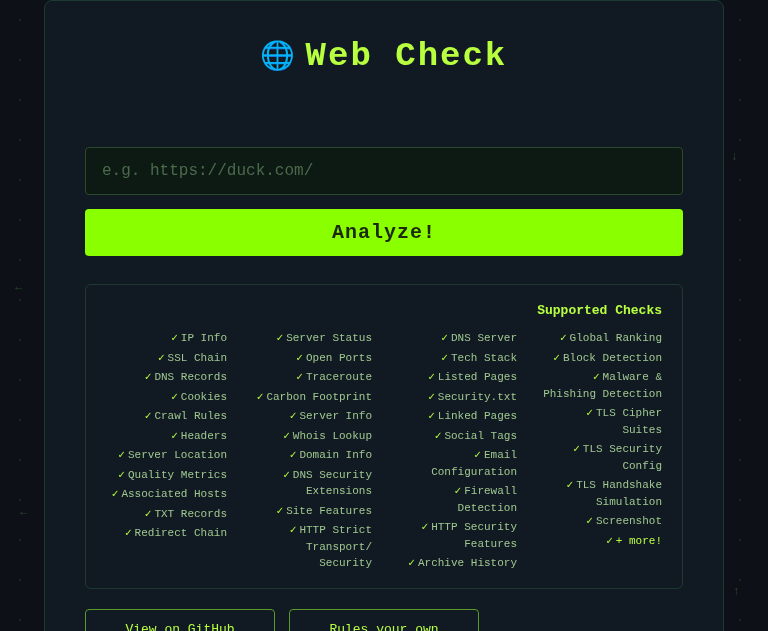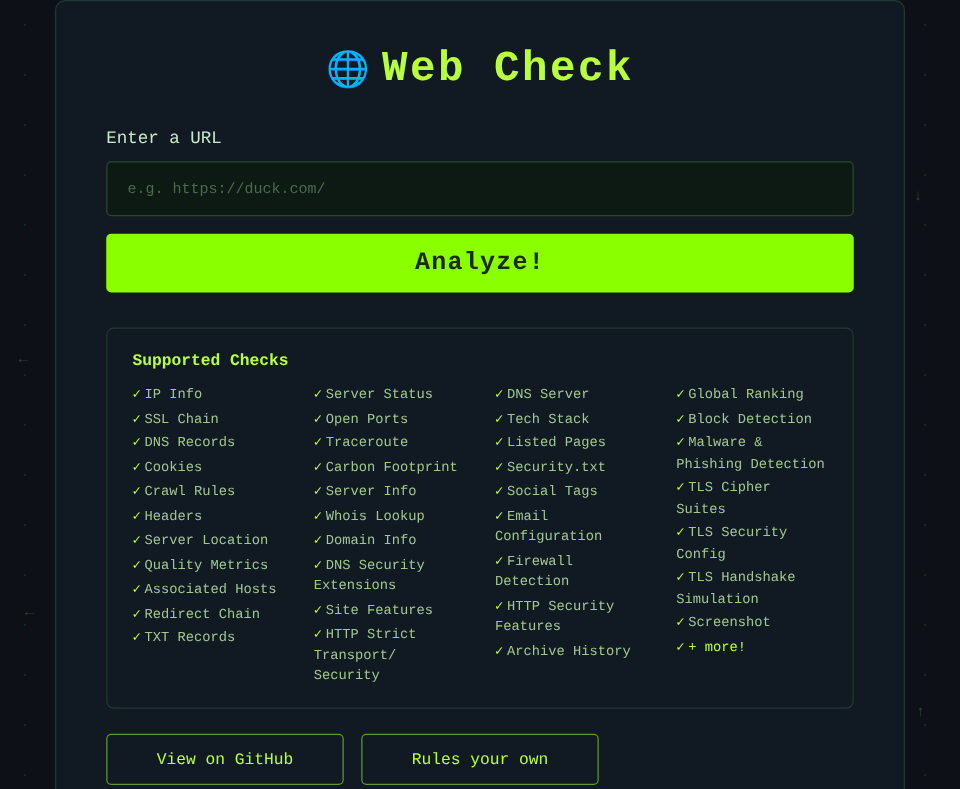--- a/index.html
+++ b/index.html
@@ -56,25 +56,26 @@
       margin-bottom: 10px;
       font-family: 'Courier New', Courier, monospace;
     }
 
     .url-input {
       width: 100%;
       background-color: #0d1a14;
       border: 1px solid #2a4a2a;
       border-radius: 4px;
       color: #6a8a6a;
-      font-size: 12px;
+      font-size: 16px;
       font-family: 'Courier New', Courier, monospace;
       padding: 14px 16px;
       outline: none;
       margin-bottom: 14px;
+      margin-top: 44px;
     }
     .url-input::placeholder {
       color: #4a6a4a;
     }
 
     .analyze-btn {
       width: 100%;
       background-color: #8aff00;
       border: none;
       border-radius: 4px;
@@ -86,20 +87,21 @@
       cursor: pointer;
       letter-spacing: 1px;
       transition: background-color 0.15s;
     }
 
     .supported-section {
       margin-top: 28px;
       border: 1px solid #1e3a2e;
       border-radius: 6px;
       padding: 18px 20px 16px 20px;
+      text-align: right;
     }
 
     .supported-title {
       color: #b8ff40;
       font-size: 13px;
       font-weight: bold;
       margin-bottom: 12px;
       font-family: 'Courier New', Courier, monospace;
     }
 
@@ -172,59 +174,59 @@
 <div class="bg-decor" style="top:10px; left:200px; font-size:10px;">· · ·</div>
 <div class="bg-decor" style="bottom:20px; right:160px; font-size:10px;">· · ·</div>
 
 <div class="main-card">
 
   <div class="title-row">
     <span class="globe-icon">🌐</span>
     <span class="title-text">Web Check</span>
   </div>
 
-  <div class="url-label">Enter a URL</div>
 
   <input class="url-input" type="text" placeholder="e.g. https://duck.com/" style="">
 
   <button class="analyze-btn">Analyze!</button>
 
   <div class="supported-section">
     <div class="supported-title">Supported Checks</div>
     <div class="checks-grid" id="checks-grid">
     <div class="checks-col">
           <div class="check-item"><span class="tick">✓</span>IP Info</div>
           <div class="check-item"><span class="tick">✓</span>SSL Chain</div>
           <div class="check-item"><span class="tick">✓</span>DNS Records</div>
           <div class="check-item"><span class="tick">✓</span>Cookies</div>
           <div class="check-item"><span class="tick">✓</span>Crawl Rules</div>
           <div class="check-item"><span class="tick">✓</span>Headers</div>
           <div class="check-item"><span class="tick">✓</span>Server Location</div>
           <div class="check-item"><span class="tick">✓</span>Quality Metrics</div>
           <div class="check-item"><span class="tick">✓</span>Associated Hosts</div>
+          <div class="check-item"><span class="tick">✓</span>TXT Records</div>
           <div class="check-item"><span class="tick">✓</span>Redirect Chain</div>
-          <div class="check-item"><span class="tick">✓</span>TXT Records</div>
         </div>
         <div class="checks-col">
           <div class="check-item"><span class="tick">✓</span>Server Status</div>
           <div class="check-item"><span class="tick">✓</span>Open Ports</div>
           <div class="check-item"><span class="tick">✓</span>Traceroute</div>
           <div class="check-item"><span class="tick">✓</span>Carbon Footprint</div>
           <div class="check-item"><span class="tick">✓</span>Server Info</div>
           <div class="check-item"><span class="tick">✓</span>Whois Lookup</div>
           <div class="check-item"><span class="tick">✓</span>Domain Info</div>
           <div class="check-item"><span class="tick">✓</span>DNS Security Extensions</div>
           <div class="check-item"><span class="tick">✓</span>Site Features</div>
           <div class="check-item"><span class="tick">✓</span>HTTP Strict Transport/ Security</div>
         </div>
         <div class="checks-col">
           <div class="check-item"><span class="tick">✓</span>DNS Server</div>
           <div class="check-item"><span class="tick">✓</span>Tech Stack</div>
           <div class="check-item"><span class="tick">✓</span>Listed Pages</div>
           <div class="check-item"><span class="tick">✓</span>Security.txt</div>
+          <div class="check-item"><span class="tick">✓</span>Linked Pages</div>
           <div class="check-item"><span class="tick">✓</span>Social Tags</div>
           <div class="check-item"><span class="tick">✓</span>Email Configuration</div>
           <div class="check-item"><span class="tick">✓</span>Firewall Detection</div>
           <div class="check-item"><span class="tick">✓</span>HTTP Security Features</div>
           <div class="check-item"><span class="tick">✓</span>Archive History</div>
         </div>
         <div class="checks-col">
           <div class="check-item"><span class="tick">✓</span>Global Ranking</div>
           <div class="check-item"><span class="tick">✓</span>Block Detection</div>
           <div class="check-item"><span class="tick">✓</span>Malware &amp; Phishing Detection</div>

